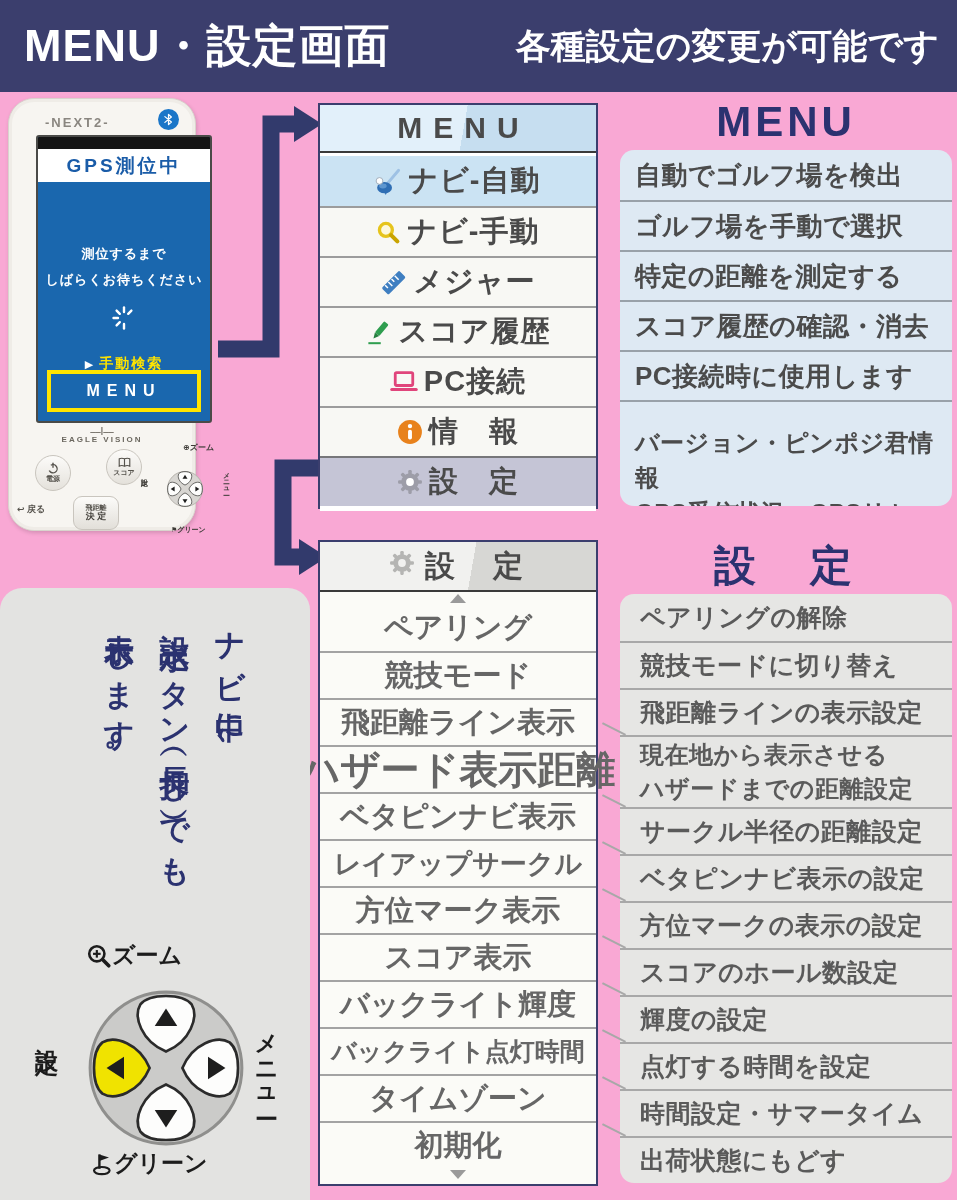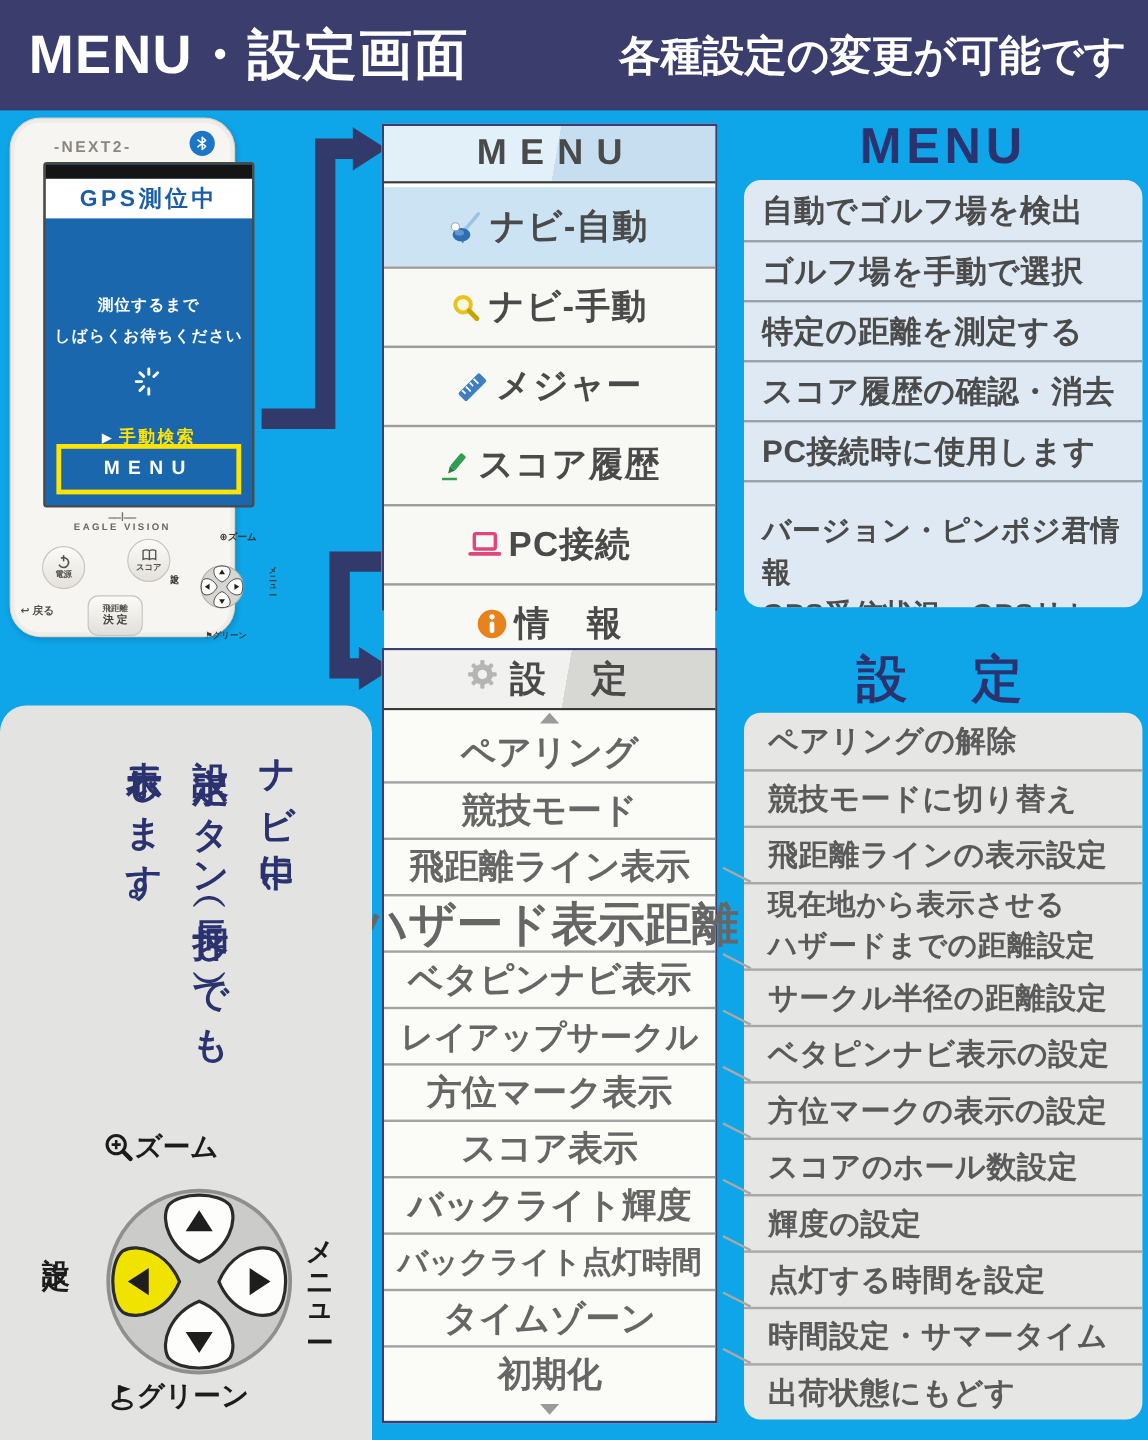--- a/index.html
+++ b/index.html
@@ -1,18 +1,18 @@
 <!DOCTYPE html>
 <html><head>
 <meta charset="utf-8">
 <style>
   *{box-sizing:border-box;margin:0;padding:0}
   html,body{background:#fff}
   body{font-family:"Liberation Sans","DejaVu Sans",sans-serif;}
-  .page{position:relative;width:957px;height:1200px;background:#0ea5e9;overflow:hidden}
+  .page{position:relative;width:957px;height:1200px;background:#f9a8d4;overflow:hidden}
 
   
   .hdr{position:absolute;left:0;top:0;width:957px;height:92px;background:#3b3e6d;display:flex;align-items:center;justify-content:space-between;padding:0 18px 0 24px}
   .hdr .t1{color:#fff;font-size:45px;font-weight:bold;letter-spacing:1px}
   .hdr .t2{color:#fff;font-size:35px;font-weight:bold}
 
   
   .device{position:absolute;left:8px;top:98px;width:188px;height:433px;background:#f7f5f1;border:1px solid #d9d4cd;border-radius:26px;box-shadow:inset 0 0 0 3px #efece7, 1px 2px 4px rgba(0,0,0,.15)}
   .dev-model{position:absolute;left:36px;top:16px;color:#8a8680;font-size:13px;letter-spacing:2px;font-weight:bold}
   .bt-badge{position:absolute;right:16px;top:10px;width:21px;height:21px;border-radius:50%;background:#1b76c8;display:flex;align-items:center;justify-content:center}
@@ -40,21 +40,21 @@
 
   
   .arrows{position:absolute;left:0;top:0;width:957px;height:1200px;pointer-events:none}
 
   
   .menu-list{position:absolute;left:318px;top:103px;width:280px;height:406px;border:2px solid #3b3e6e;background:#fff}
   .menu-hd{height:46px;background:linear-gradient(100deg,#e2f0fa 52%,#c6def0 52%);display:flex;align-items:center;justify-content:center}
   .menu-hd span{font-size:30px;font-weight:bold;color:#4a4a4a;letter-spacing:11px;padding-left:11px}
   .hr-dark{height:2px;background:#3a3a3a}
   .hr-lite{height:3px;background:#fff}
-  .m-row{height:66px;display:flex;align-items:center;justify-content:center;gap:6px;background:#f8f8f4}
+  .m-row{height:50px;display:flex;align-items:center;justify-content:center;gap:6px;background:#f8f8f4}
   .m-row + .m-row{border-top:2px solid #9c9c9c}
   .m-row.hl-blue{background:#cbe3f3}
   .m-row.hl-gray{background:#c5c5d6;border-top-color:#77777a}
   .m-label{font-size:29px;font-weight:bold;color:#4a4a4a;letter-spacing:1px;white-space:nowrap}
   .m-bottom{height:5px;background:#fff}
 
   
   .mdesc-title{position:absolute;left:620px;top:98px;width:332px;text-align:center;font-size:42px;font-weight:bold;color:#2b3270;letter-spacing:4px}
   .mdesc{position:absolute;left:620px;top:150px;width:332px;background:#dee9f3;border-radius:14px;overflow:hidden}
   .d-row{height:50px;display:flex;flex-direction:column;justify-content:center;padding-left:15px;color:#4b4b4b;font-size:26px;font-weight:bold;letter-spacing:0.5px}

